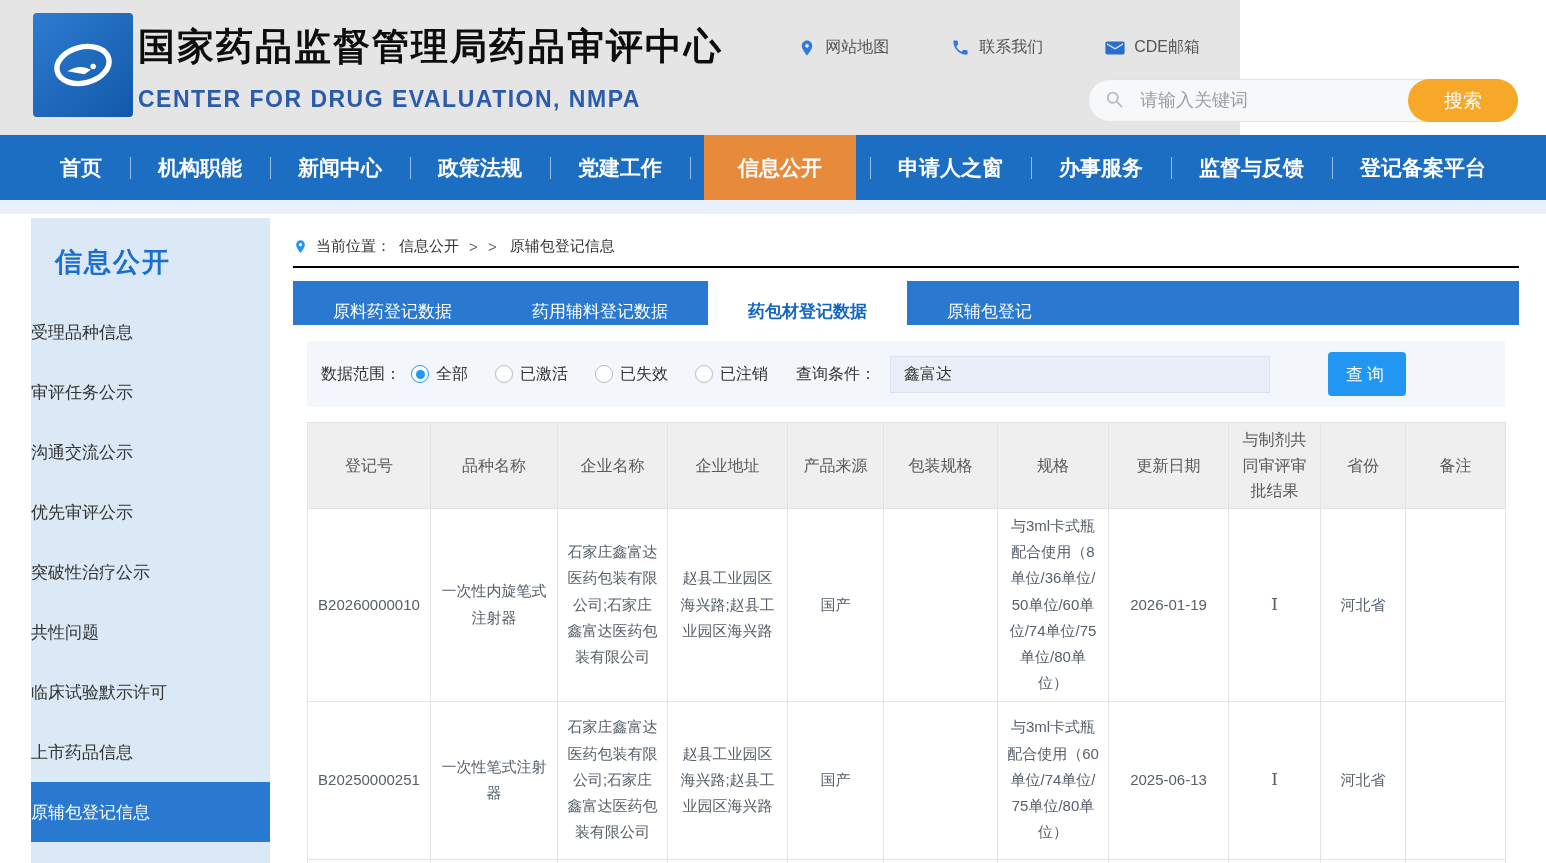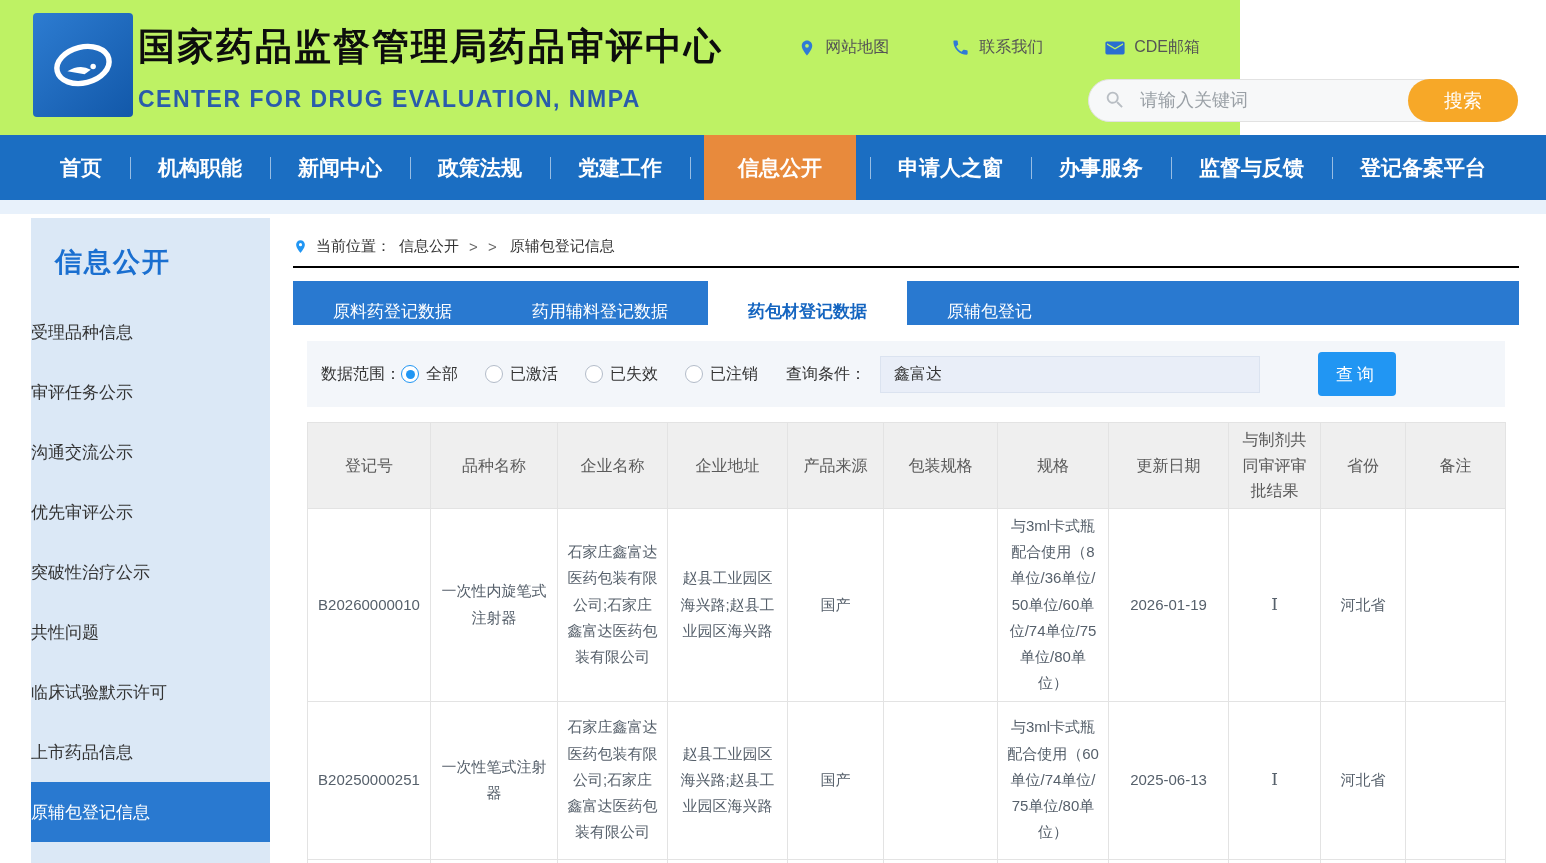--- a/index.html
+++ b/index.html
@@ -1,21 +1,21 @@
 <!DOCTYPE html>
 <html><head>
 <meta charset="utf-8">
 <style>
   * { margin:0; padding:0; box-sizing:border-box; }
   html,body { width:1546px; height:863px; overflow:hidden; background:#fff;
     font-family:"Liberation Sans", sans-serif; }
   .page { position:relative; width:1546px; height:863px; overflow:hidden; background:#fff; }
 
   
-  .site-header { position:absolute; left:0; top:0; width:1240px; height:135px; background:#bef264; }
+  .site-header { position:absolute; left:0; top:0; width:1240px; height:135px; background:#e5e5e5; }
   .logo { position:absolute; left:33px; top:13px; width:100px; height:104px; border-radius:4px;
     background:linear-gradient(135deg,#2d7cd1,#1258a9); display:flex; align-items:center; justify-content:center; }
   .title-block { position:absolute; left:138px; top:22px; }
   .site-title { font-size:37px; font-weight:bold; color:#0d0d0d; letter-spacing:2px; }
   .site-subtitle { margin-top:14px; font-size:23px; font-weight:bold; color:#2a5cab; letter-spacing:1.5px; }
   .quick-links { position:absolute; right:40px; top:26px; display:flex; gap:62px; }
   .quick-link { display:flex; align-items:center; gap:9px; font-size:16px; color:#555; text-decoration:none; cursor:pointer;margin-top:11px; }
   .quick-link svg { display:block; }
   .hsearch { position:absolute; left:1088px; top:79px; width:430px; height:43px; }
   .hsearch-box { position:absolute; inset:0; border:1px solid #e2e2e2; background:#f7f8f9; border-radius:22px; }
@@ -51,21 +51,21 @@
   .breadcrumb a { color:#333; text-decoration:none; cursor:pointer; }
 
   .tabbar { position:absolute; left:293px; top:281px; width:1226px; height:44px; background:#2979d0; display:flex; }
   .tab { height:60px; display:flex; align-items:center; justify-content:center; padding:0 40px;
     color:#fff; font-size:17px; cursor:pointer; white-space:nowrap; }
   .tab.active { background:#fff; color:#1565c0; font-weight:bold; }
 
   .filter-panel { position:absolute; left:307px; top:341px; width:1198px; height:66px; background:#f3f6fa;
     display:flex; align-items:center; padding-left:14px; }
   .filter-label { font-size:16px; color:#333; }
-  .radio-group { display:flex; align-items:flex-start; gap:27px; margin-left:0;font-family:Liberation Mono, monospace; }
+  .radio-group { display:flex; align-items:flex-start; gap:27px; margin-left:10px;font-family:Liberation Mono, monospace; }
   .radio-opt { display:flex; align-items:center; gap:7px; cursor:pointer; font-size:16px; color:#333; }
   .radio-circle { width:18px; height:18px; border-radius:50%; border:1px solid #b3bcc9; background:#fff;
     display:flex; align-items:center; justify-content:center; }
   .radio-opt.selected .radio-circle { border-color:#2196f3; }
   .radio-dot { width:9px; height:9px; border-radius:50%; background:transparent; }
   .radio-opt.selected .radio-dot { background:#2196f3; }
   .query-label { margin-left:28px; font-size:16px; color:#333; }
   .query-input { margin-left:14px; width:380px; height:37px; background:#e9eef8; border:1px solid #dbe3f0;
     font-size:16px; color:#333; padding:0 13px; outline:none; font-family:"Liberation Sans", sans-serif; }
   .query-btn { margin-left:58px; width:78px; height:44px; background:#2196f3; color:#fff; border:none;

